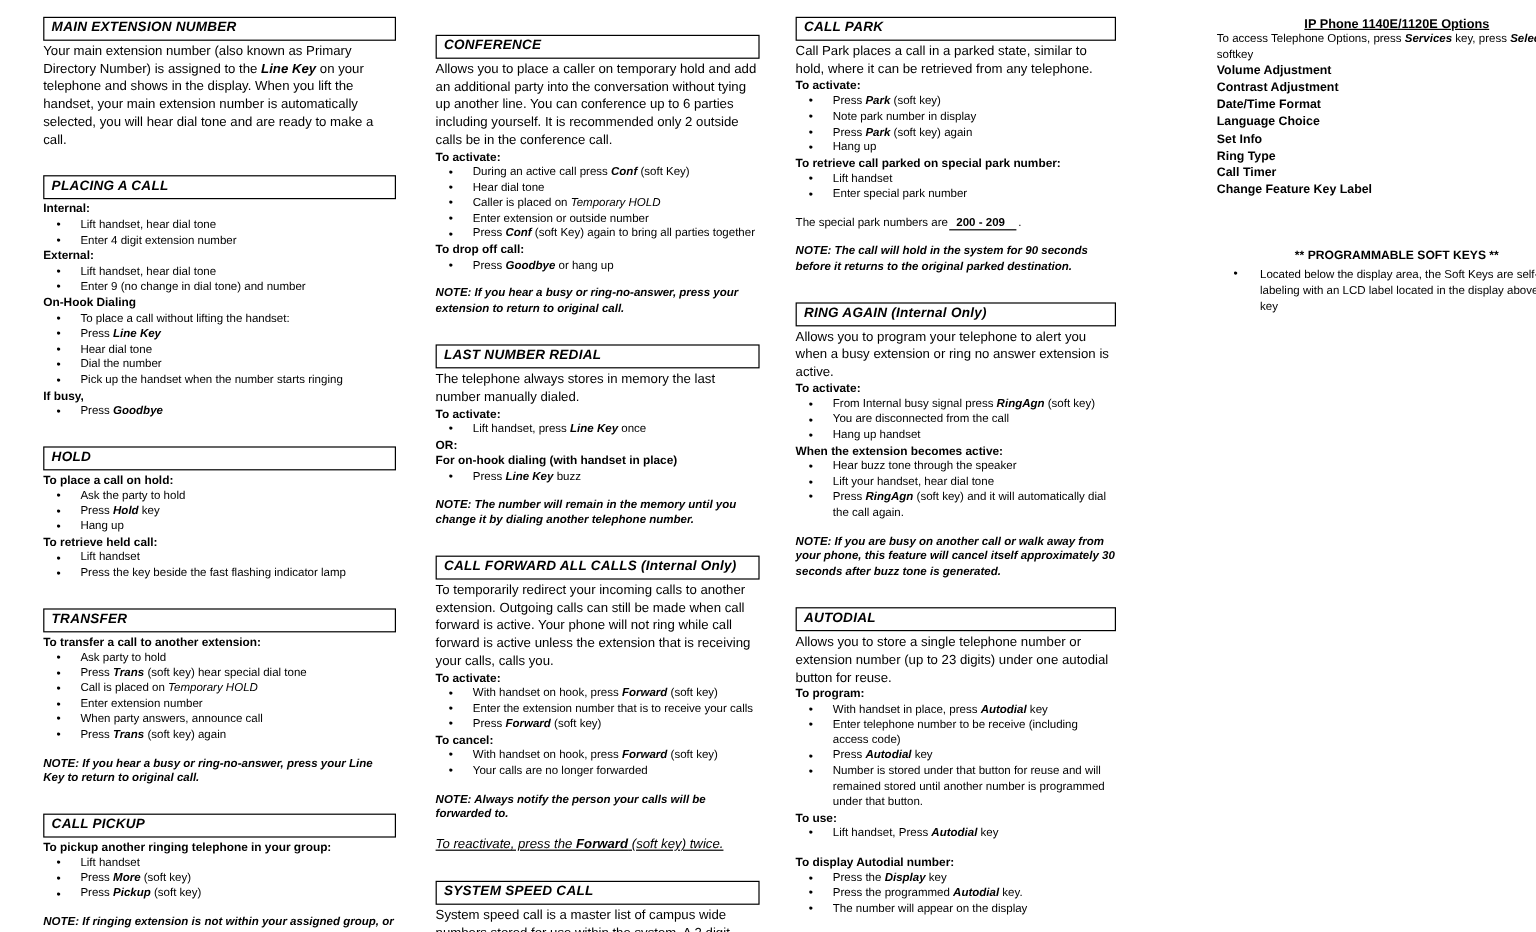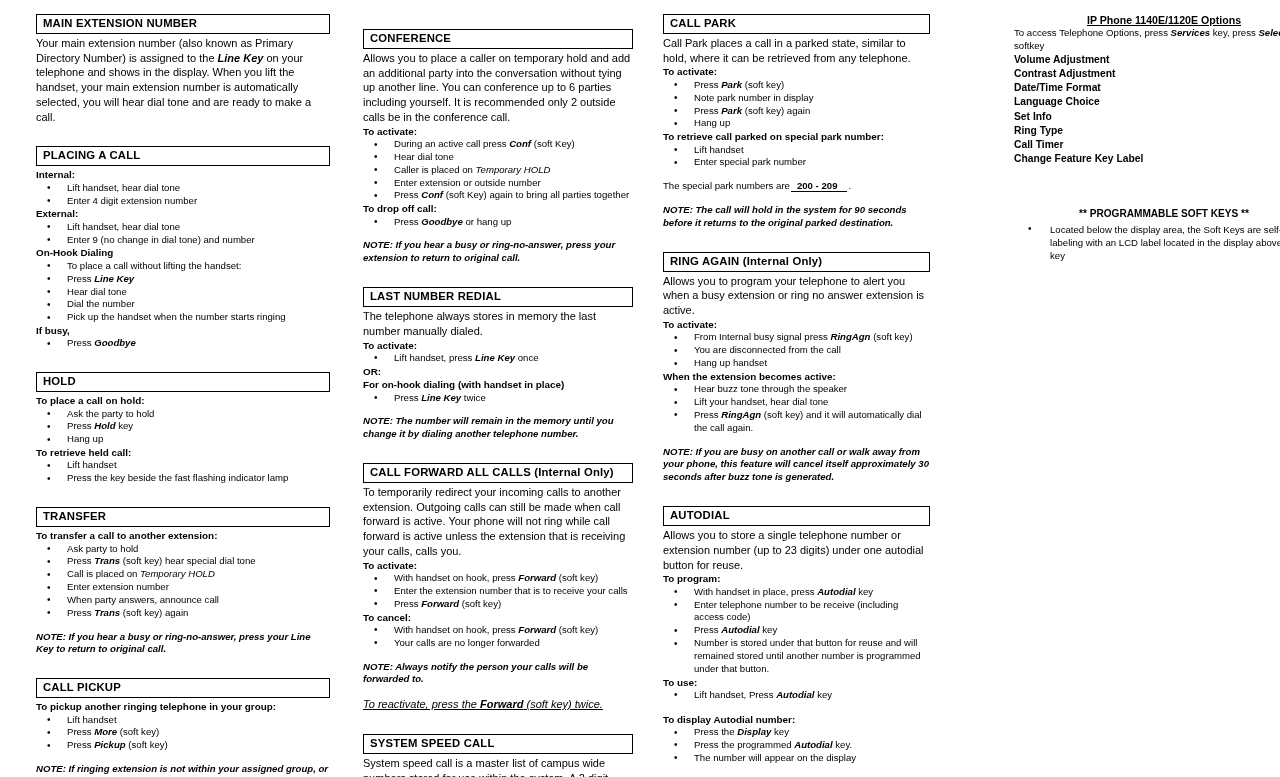--- a/index.html
+++ b/index.html
@@ -34,20 +34,21 @@
   .section:last-child { margin-bottom: 0; }
 
   .sec-head {
     border: 1.3px solid #000;
     padding: 2px 0 3px 6px;
     font-weight: bold;
     font-size: 11.3px;
     letter-spacing: .2px;
     line-height: 1.15;
     margin-bottom: 2px;
+    font-style: italic;
   }
 
   .body { font-size: 9.6px; line-height: 1.33; }
 
   p.para {
     margin: 0 0 0 0;
     padding: 0;
     font-size: 11px;
     line-height: 1.34;
   }
@@ -269,21 +270,21 @@
       <div class="sec-head">LAST NUMBER REDIAL</div>
       <div class="body">
         <p class="para">The telephone always stores in memory the last number manually dialed.</p>
         <div class="subhead">To activate:</div>
         <ul class="bullets">
           <li><span>Lift handset, press </span><b class="kw">Line Key</b><span> once</span></li>
         </ul>
         <div class="subhead">OR:</div>
         <div class="subhead">For on-hook dialing (with handset in place)</div>
         <ul class="bullets">
-          <li><span>Press </span><b class="kw">Line Key</b><span> twice</span></li>
+          <li><span>Press </span><b class="kw">Line Key</b><span> buzz</span></li>
         </ul>
         <div class="note">NOTE:  The number will remain in the memory until you change it by dialing another telephone number.</div>
       </div>
     </div>
 
     <div class="section">
       <div class="sec-head">CALL FORWARD ALL CALLS (Internal Only)</div>
       <div class="body">
         <p class="para">To temporarily redirect your incoming calls to another extension. Outgoing calls can still be made when call forward is active.  Your phone will not ring while call forward is active unless the extension that is receiving your calls, calls you.</p>
         <div class="subhead">To activate:</div>

